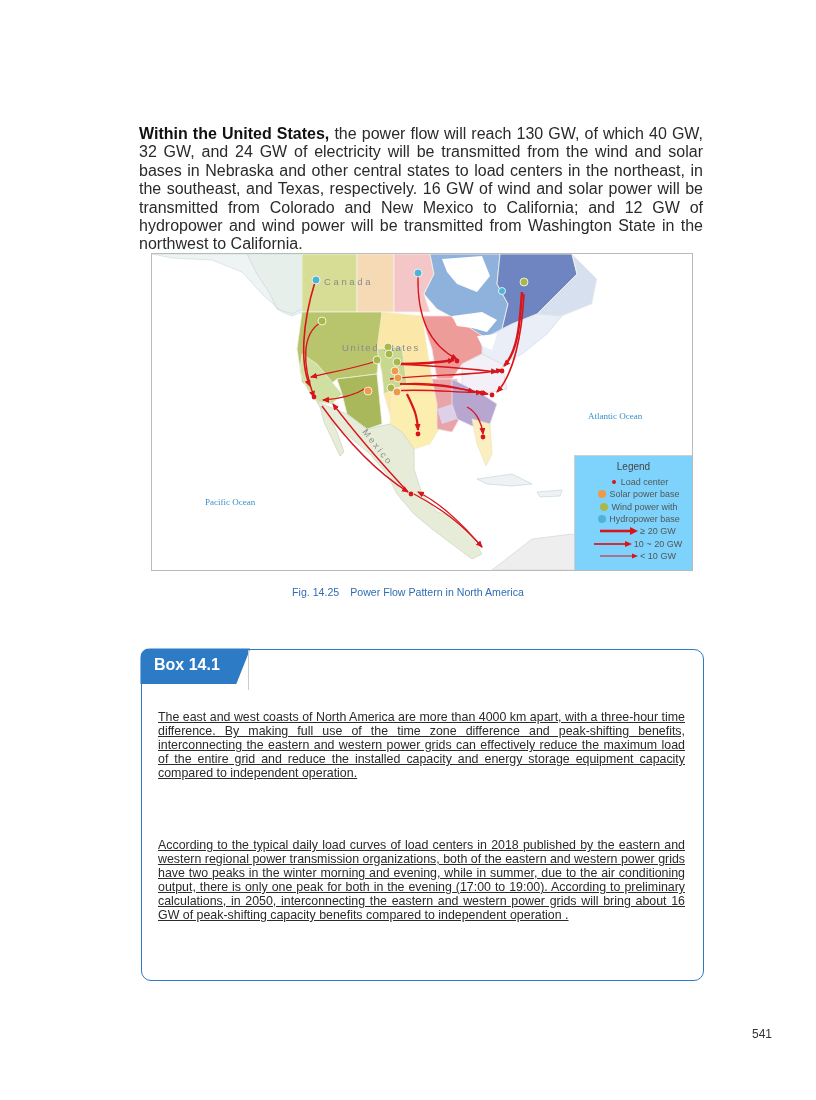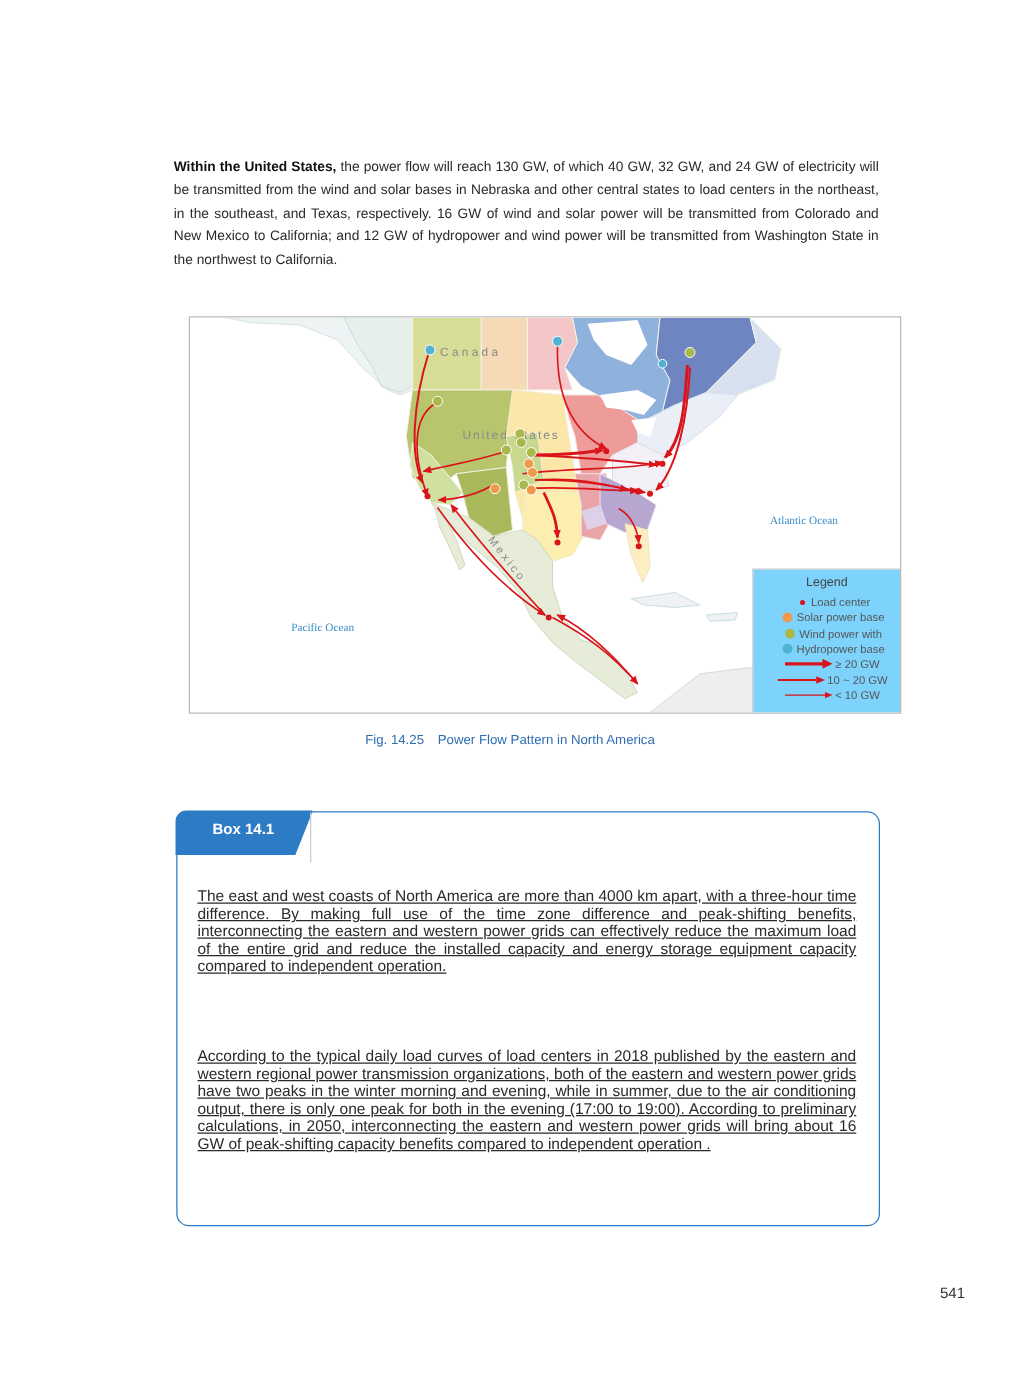--- a/index.html
+++ b/index.html
@@ -1,33 +1,33 @@
 <!DOCTYPE html>
 <html><head>
 <meta charset="utf-8">
 <style>
   html, body { margin: 0; padding: 0; background: #ffffff; }
   body { width: 816px; height: 1100px; position: relative; overflow: hidden;
          font-family: "Liberation Sans", sans-serif; color: #222; }
-  .para { position: absolute; left: 139px; width: 564px; font-size: 11px; line-height: 18.4px;
+  .para { position: absolute; left: 139px; width: 564px; font-size: 16px; line-height: 18.4px;
           text-align: justify; color: #2a2a2a; margin: 0; }
   .para b { font-weight: bold; color: #111; }
   #intro { top: 125px; }
   .map-frame { position: absolute; left: 151px; top: 253px; width: 540px; height: 316px;
-               border: 1px solid #bbbbbb; background: #fff; overflow: hidden; padding-left: 28px; }
+               border: 1px solid #bbbbbb; background: #fff; overflow: hidden; }
   .map-frame svg { display: block; }
   .caption { position: absolute; left: 0; width: 816px; top: 586px; text-align: center;
              font-size: 10.6px; font-weight: normal; color: #2f6db3; }
   .caption span { margin: 0 4px; }
   .box { position: absolute; left: 141px; top: 649px; width: 561px; height: 330px;
          border: 1.6px solid #2d7bc4; border-radius: 10px; }
   .box-tab { position: absolute; left: -1.6px; top: -1.6px; width: 110px; height: 36px;
              background: #2d7bc4; border-top-left-radius: 10px;
              clip-path: polygon(0 0, 100% 0, 87% 100%, 0 100%); }
-  .box-tab-label { position: absolute; left: 28px; top: 6px; font-size: 12px; font-weight: bold;
+  .box-tab-label { position: absolute; left: 12px; top: 6px; font-size: 16px; font-weight: bold;
                    color: #fff; }
   .box-divider { position: absolute; left: 106px; top: 0; width: 1px; height: 40px; background: #cccccc; }
   .box-title { position: absolute; left: 117px; top: 9px; font-size: 12.4px; line-height: 17px; color: #222; }
   .box-title div:nth-child(2) { padding-left: 3px; }
   .box-para { position: absolute; left: 16px; width: 527px; font-size: 12.4px; line-height: 14px;
               text-align: justify; color: #2a2a2a; margin: 0; text-decoration: underline; }
   #box-p1 { top: 60px; }
   #box-p2 { top: 188px; }
   .page-number { position: absolute; left: 752px; top: 1027px; font-size: 12px; color: #333; text-align: center; }
   .legend { position: absolute; right: 0; bottom: 0; width: 117px; height: 114px;

